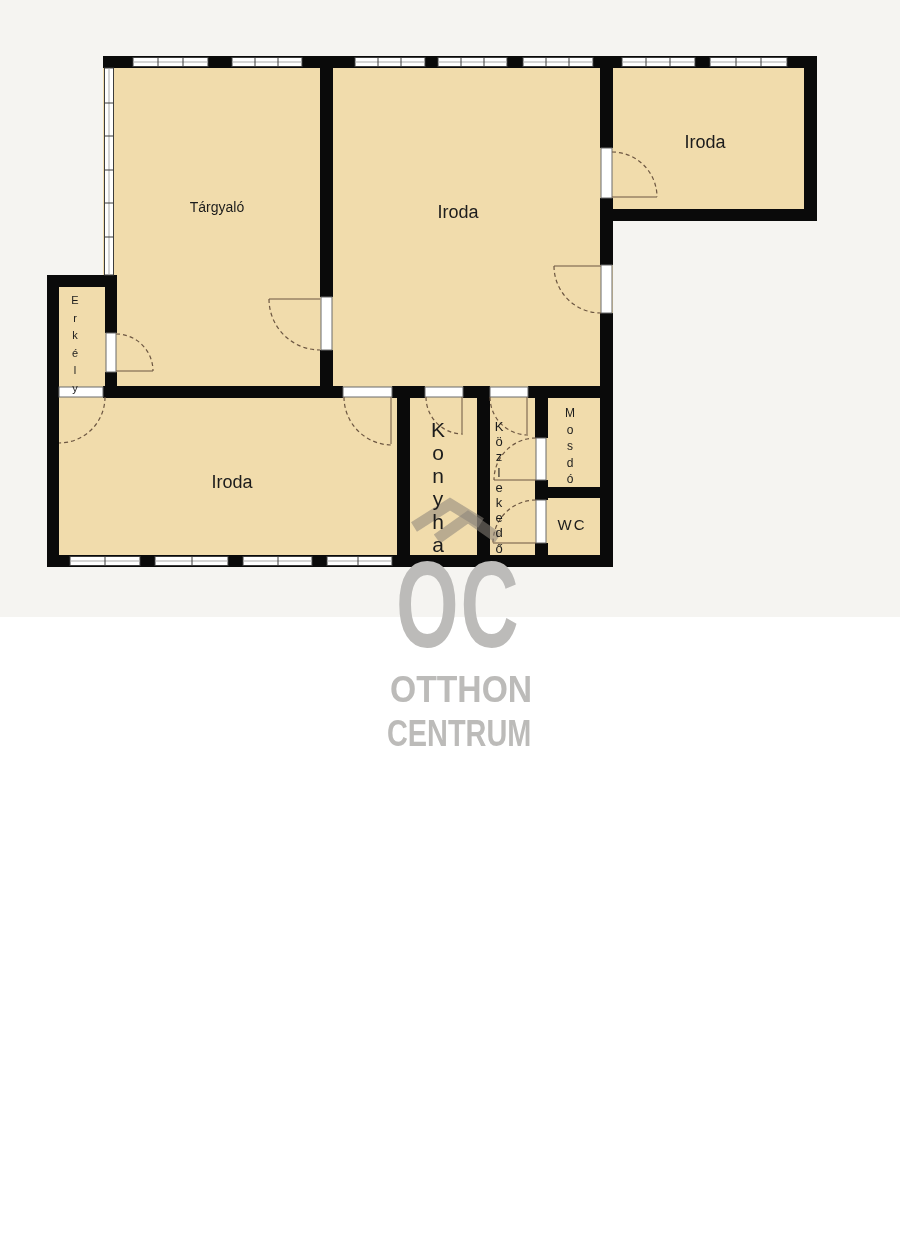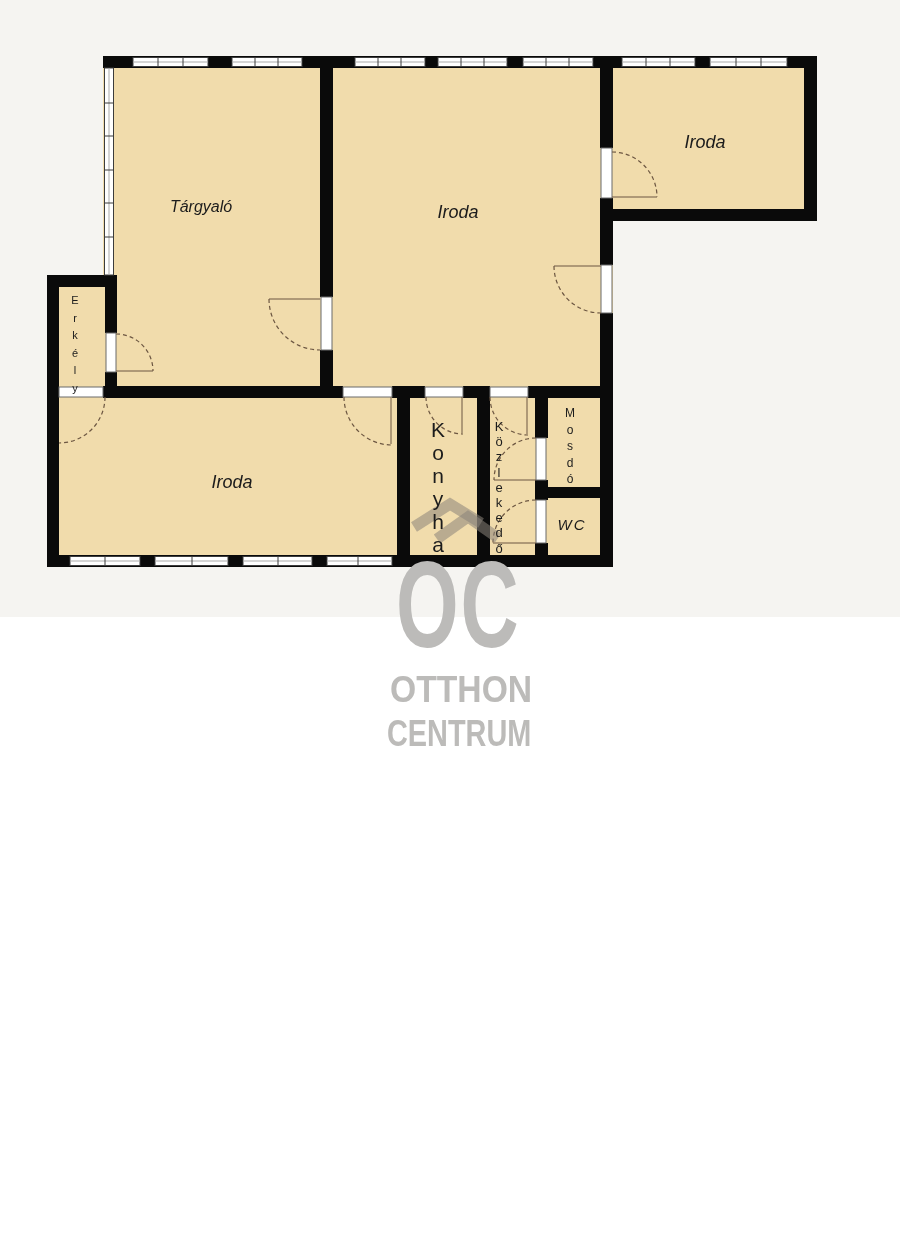--- a/index.html
+++ b/index.html
@@ -14,24 +14,24 @@
   .floor{fill:var(--room-fill);}
   .wall{fill:var(--wall);}
   .win-rect{fill:#ffffff;stroke:#3c3c3c;stroke-width:1;}
   .win-line{stroke:#ababab;stroke-width:1;}
   .tick{stroke:#3c3c3c;stroke-width:1;}
   .leaf{fill:#ffffff;stroke:#6a6a6a;stroke-width:1;}
   .arc{fill:none;stroke:var(--door-arc);stroke-width:1.2;stroke-dasharray:4 3;}
   .leafline{stroke:var(--door-arc);stroke-width:1;}
   .chev{stroke:rgba(138,132,122,0.55);stroke-width:11;fill:none;}
   .lbl{position:absolute;color:var(--label-text);white-space:nowrap;
-       transform:translate(-50%,-50%);font-style:italic;}
+       transform:translate(-50%,-50%);}
   .vlbl{position:absolute;color:var(--label-text);text-align:center;
         transform:translate(-50%,0);}
-  #lbl-targyalo{left:201px;top:207px;font-size:16px;}
+  #lbl-targyalo{left:217px;top:207px;font-size:14px;}
   #lbl-iroda-center{left:458px;top:212px;font-size:18px;}
   #lbl-iroda-right{left:705px;top:142px;font-size:18px;}
   #lbl-iroda-bottom{left:232px;top:482px;font-size:18px;}
   #lbl-erkely{left:75px;top:292px;font-size:11px;line-height:17.5px;}
   #lbl-konyha{left:438px;top:418px;font-size:21px;line-height:23px;}
   #lbl-kozlekedo{left:499px;top:419px;font-size:13px;line-height:15.2px;}
   #lbl-mosdo{left:570px;top:405px;font-size:12px;line-height:16.5px;}
   #lbl-wc{left:572px;top:524px;font-size:15px;letter-spacing:2px;}
   .wm{position:absolute;color:var(--watermark-gray);font-weight:bold;
       transform-origin:left top;line-height:1;white-space:nowrap;}

